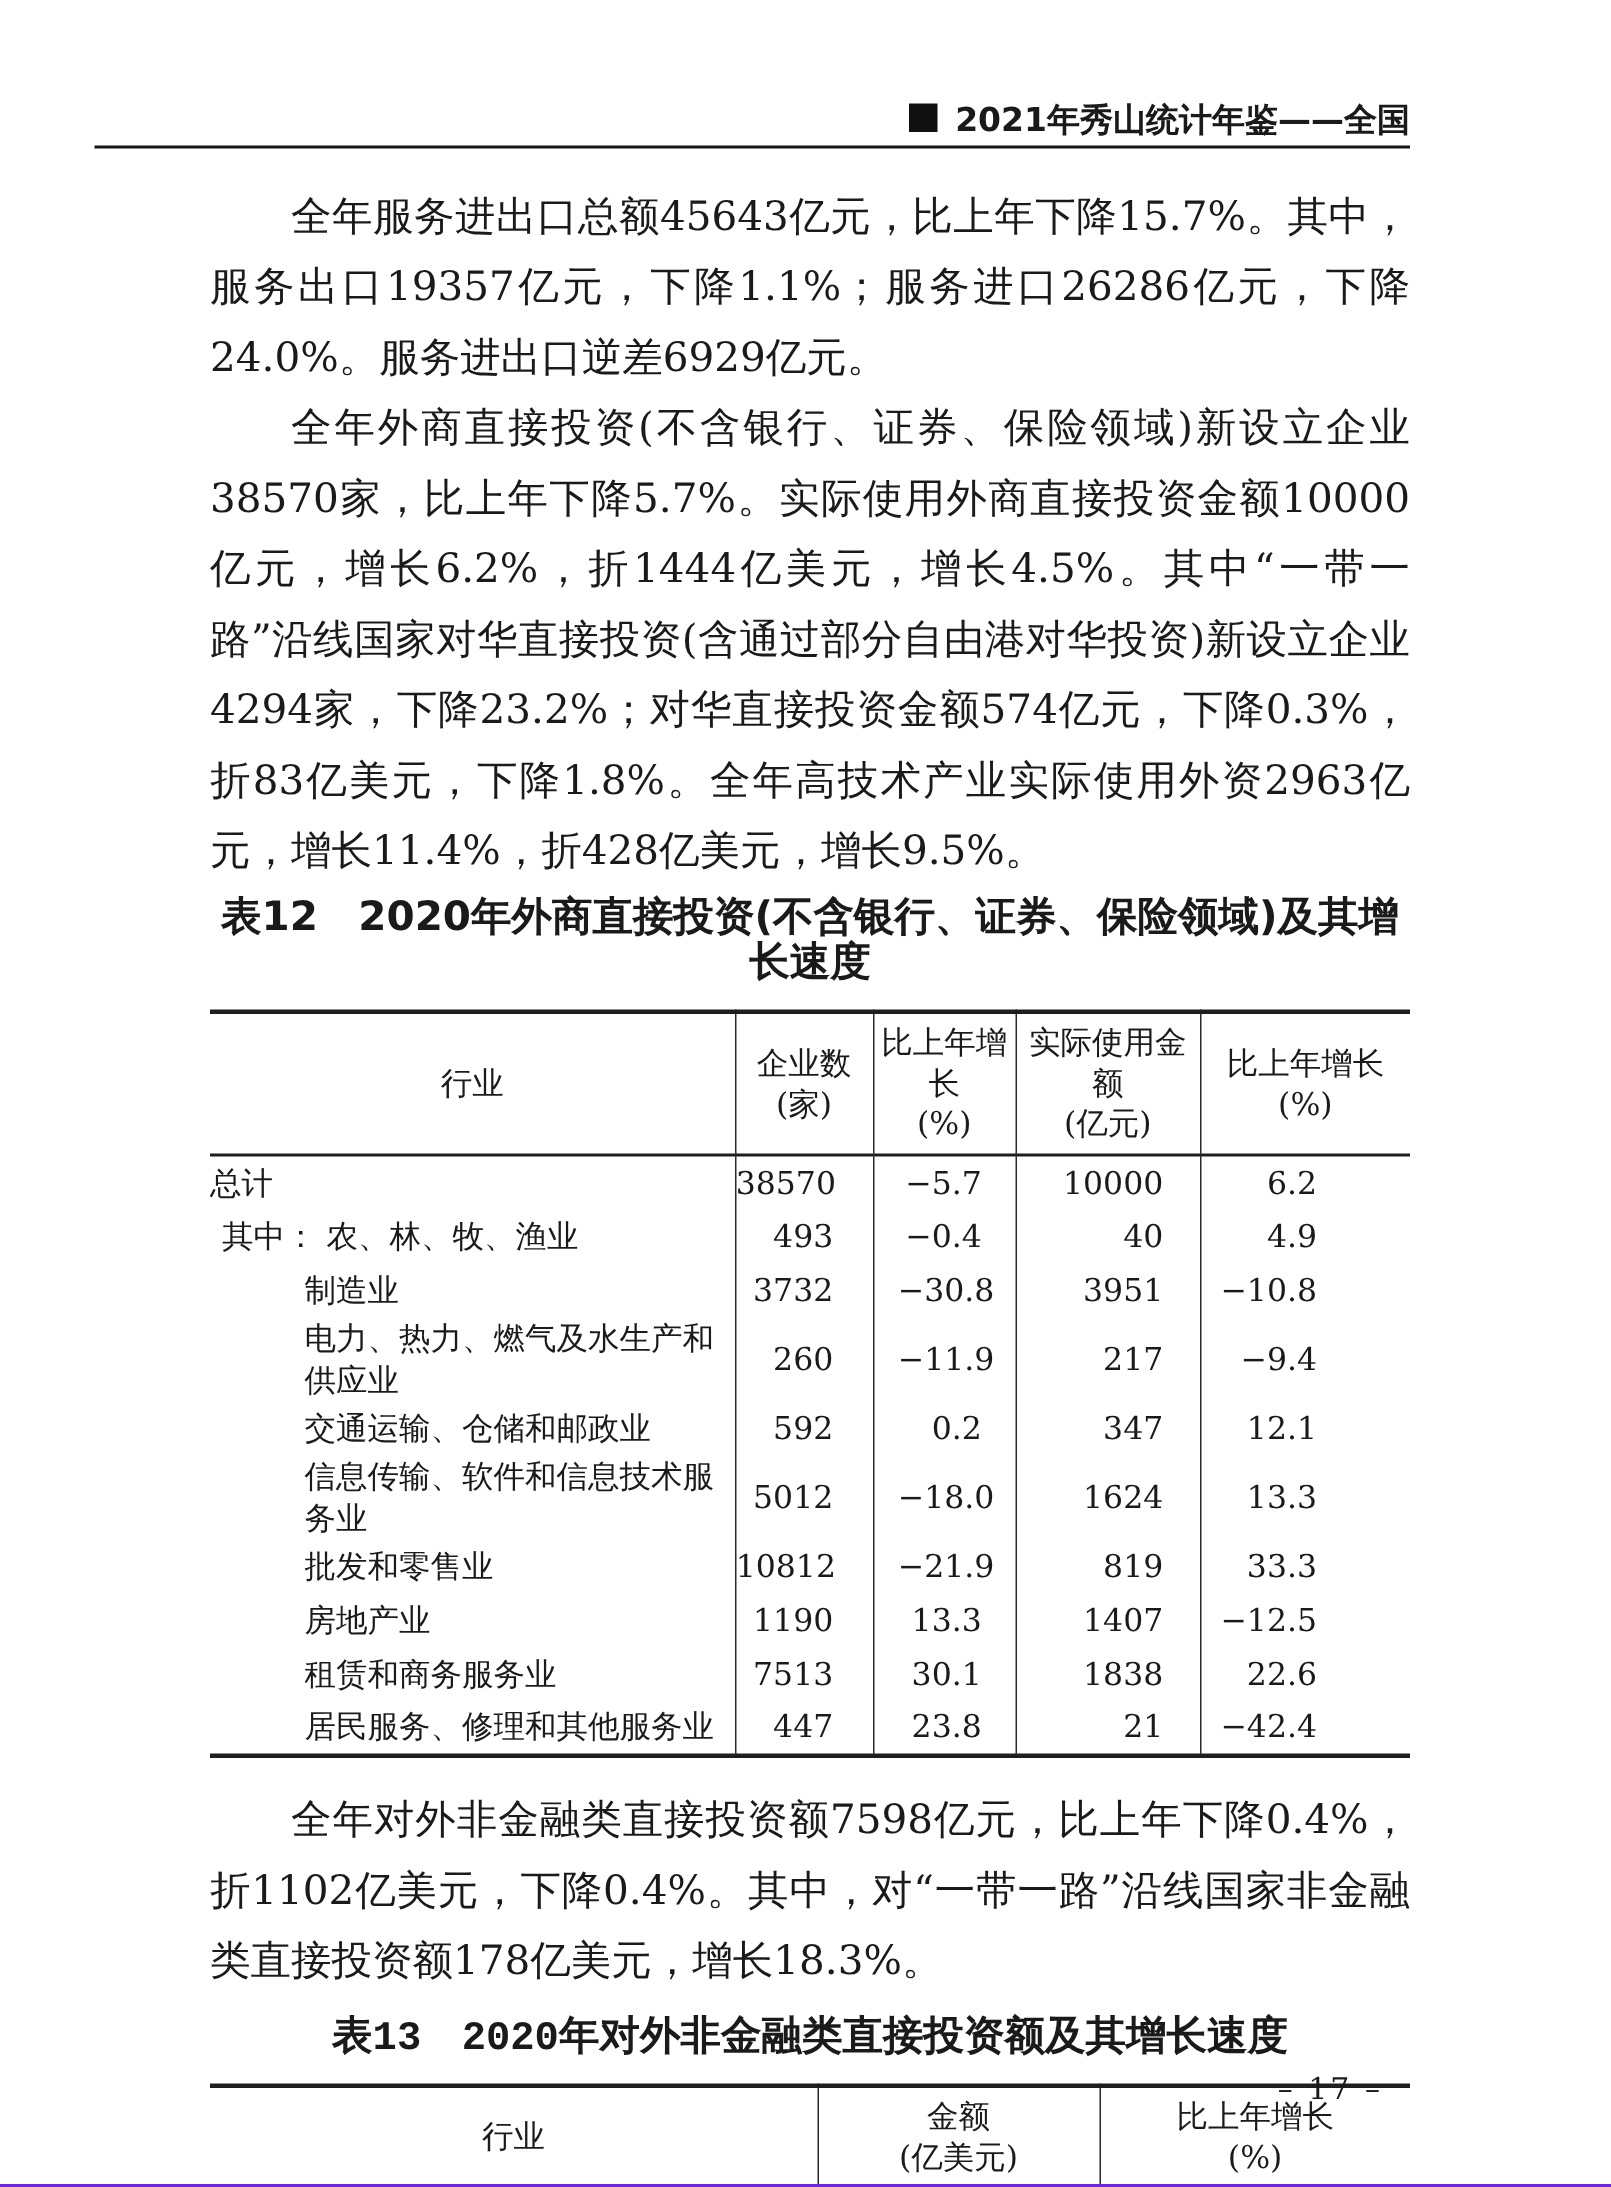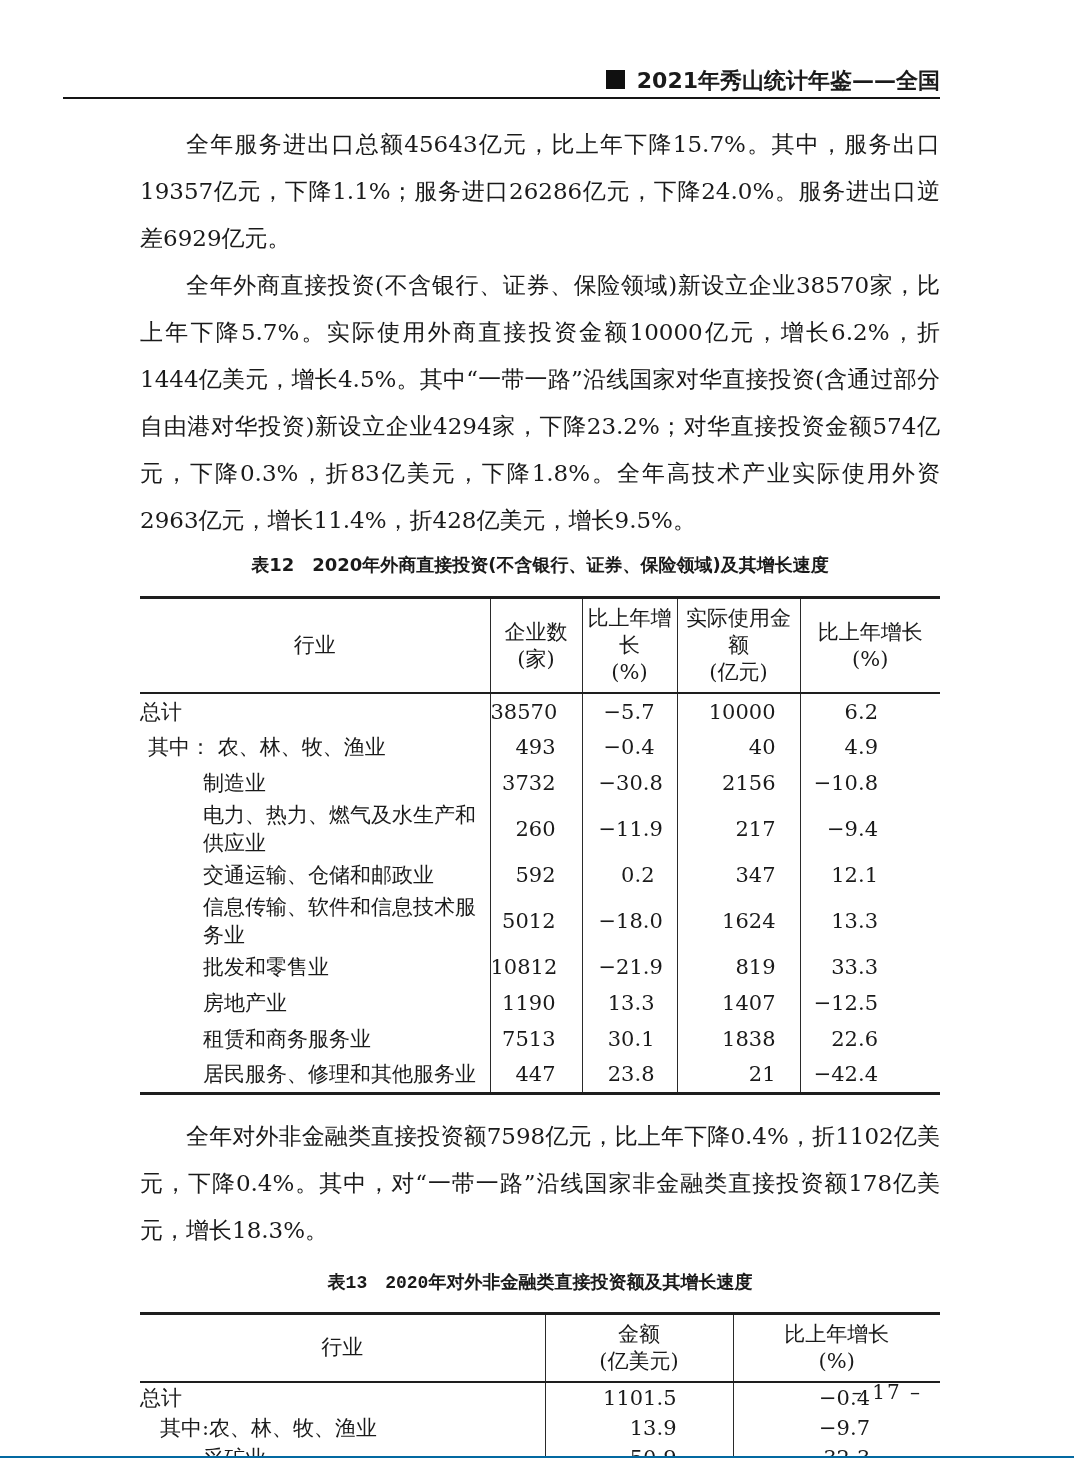--- a/index.html
+++ b/index.html
@@ -3,21 +3,21 @@
 <meta charset="utf-8">
 <style>
   html,body{margin:0;padding:0;background:#ffffff;}
   .page{
     position:relative;
     width:1074px;height:1458px;
     background:#ffffff;
     overflow:hidden;
     color:#1a1a1a;
     font-family:"DejaVu Serif","Liberation Serif",serif;
-    border-bottom:2px solid #0369a1;
+    border-bottom:2px solid #6d28d9;
     box-sizing:border-box;
   }
   
   .running-head{
     position:absolute;top:66px;left:63px;right:134px;
     text-align:right;
     font-family:"DejaVu Sans","Liberation Sans",sans-serif;
     font-weight:bold;font-size:22px;line-height:30px;
     white-space:nowrap;
   }
@@ -27,31 +27,31 @@
   }
   .head-rule{
     position:absolute;top:97px;left:63px;right:134px;height:2px;background:#151515;
   }
   
   .content{
     position:absolute;top:99px;left:140px;width:800px;
   }
   .para{
     margin:0;padding:0;
-    font-size:23px;line-height:47px;
+    font-size:27px;line-height:47px;
     text-align:justify;
     text-indent:2em;
   }
   .para:first-child{margin-top:22px;}
   
   .table-title{
     margin:6px 0 16px 0;
     text-align:center;
     font-family:"DejaVu Sans","Liberation Sans",sans-serif;
-    font-weight:bold;font-size:18px;line-height:30px;
+    font-weight:bold;font-size:27px;line-height:30px;
   }
   .table-title.second{margin-top:14px;margin-bottom:14px;font-family:Liberation Mono, monospace;}
   
   table.stat{
     width:800px;border-collapse:collapse;table-layout:fixed;
     border-top:3px solid #1e1e1e;border-bottom:3px solid #1e1e1e;
     font-size:21px;
   }
   table.stat thead{border-bottom:2px solid #1e1e1e;}
   table.stat th{
@@ -141,21 +141,21 @@
             <td class="lbl qizhong"><span>其中： </span>农、林、牧、渔业</td>
             <td class="num">493</td>
             <td class="num">−0.4</td>
             <td class="num">40</td>
             <td class="num">4.9</td>
           </tr>
           <tr>
             <td class="lbl item">制造业</td>
             <td class="num">3732</td>
             <td class="num">−30.8</td>
-            <td class="num">2156</td>
+            <td class="num">3951</td>
             <td class="num">−10.8</td>
           </tr>
           <tr>
             <td class="lbl item">电力、热力、燃气及水生产和供应业</td>
             <td class="num">260</td>
             <td class="num">−11.9</td>
             <td class="num">217</td>
             <td class="num">−9.4</td>
           </tr>
           <tr>

